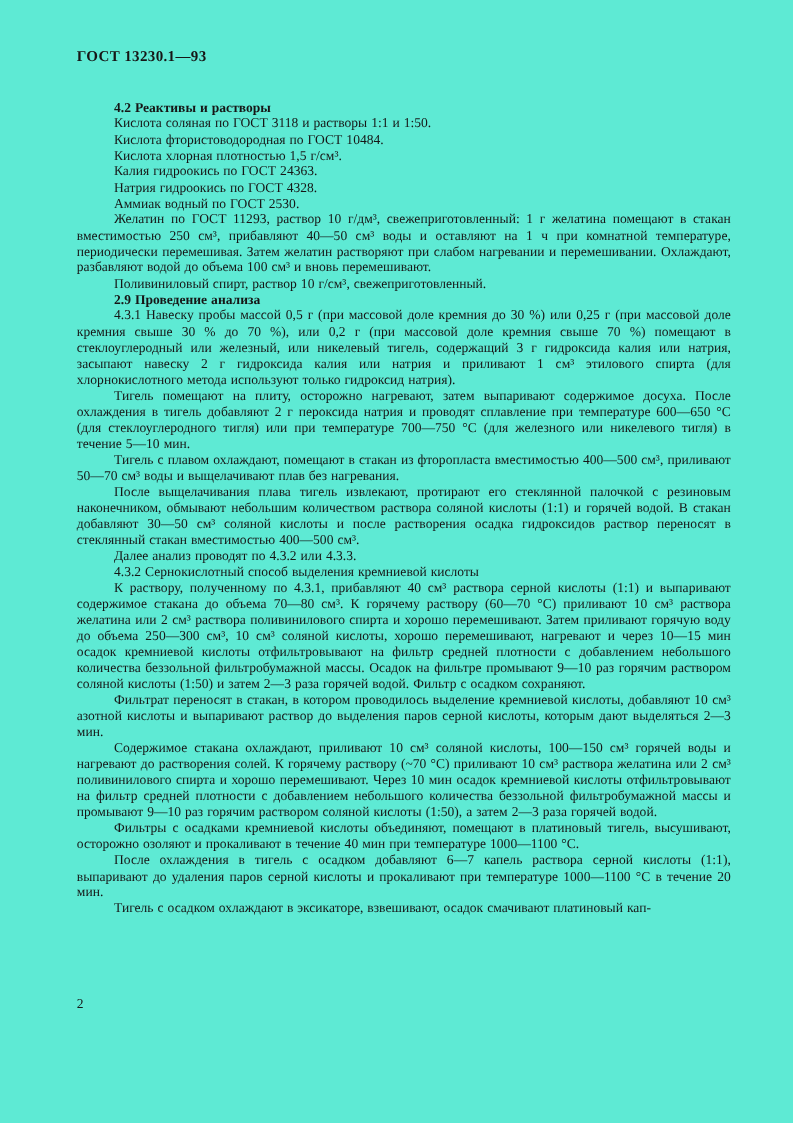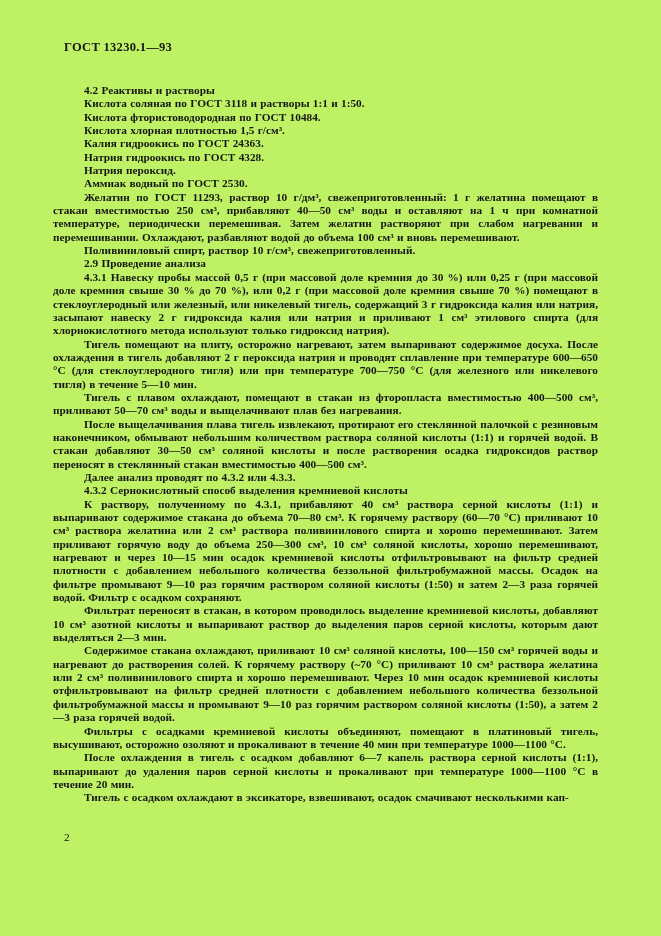--- a/index.html
+++ b/index.html
@@ -5,49 +5,48 @@
   html, body {
     margin: 0;
     padding: 0;
     background: #e8e8e8;
   }
   .page {
     position: relative;
     width: 661px;
     height: 936px;
     margin: 0 auto;
-    background: #bef264;
+    background: #5eead4;
     color: #161616;
     font-family: "Liberation Serif", "DejaVu Serif", serif;
     overflow: hidden;
   }
   .doc-header {
     position: absolute;
     left: 64px;
     top: 40px;
     font-size: 12.5px;
     font-weight: bold;
     letter-spacing: 0.3px;
     white-space: nowrap;
   }
   .doc-body {
     position: absolute;
-    left: 53px;
+    left: 64px;
     top: 84px;
     width: 545px;
     font-size: 11.3px;
     line-height: 13.35px;
   }
   .doc-body p {
     margin: 0;
     padding: 0;
     text-align: justify;
     text-indent: 31px;
     word-spacing: 0.5px;
-    font-weight: bold;
   }
   .doc-body p.heading {
     font-weight: bold;
     text-align: left;
   }
   .page-number {
     position: absolute;
     left: 64px;
     top: 831px;
     font-size: 11.3px;
@@ -59,33 +58,32 @@
 <div class="page">
   <div class="doc-header">ГОСТ 13230.1—93</div>
 
   <div class="doc-body">
       <p class="heading">4.2 Реактивы и растворы</p>
       <p class="body">Кислота соляная по ГОСТ 3118 и растворы 1:1 и 1:50.</p>
       <p class="body">Кислота фтористоводородная по ГОСТ 10484.</p>
       <p class="body">Кислота хлорная плотностью 1,5 г/см³.</p>
       <p class="body">Калия гидроокись по ГОСТ 24363.</p>
       <p class="body">Натрия гидроокись по ГОСТ 4328.</p>
-      <p class="body">Натрия пероксид.</p>
       <p class="body">Аммиак водный по ГОСТ 2530.</p>
       <p class="body">Желатин по ГОСТ 11293, раствор 10 г/дм³, свежеприготовленный: 1 г желатина помещают в стакан вместимостью 250 см³, прибавляют 40—50 см³ воды и оставляют на 1 ч при комнатной температуре, периодически перемешивая. Затем желатин растворяют при слабом нагревании и перемешивании. Охлаждают, разбавляют водой до объема 100 см³ и вновь перемешивают.</p>
       <p class="body">Поливиниловый спирт, раствор 10 г/см³, свежеприготовленный.</p>
       <p class="heading">2.9 Проведение анализа</p>
       <p class="body">4.3.1 Навеску пробы массой 0,5 г (при массовой доле кремния до 30 %) или 0,25 г (при массовой доле кремния свыше 30 % до 70 %), или 0,2 г (при массовой доле кремния свыше 70 %) помещают в стеклоуглеродный или железный, или никелевый тигель, содержащий 3 г гидроксида калия или натрия, засыпают навеску 2 г гидроксида калия или натрия и приливают 1 см³ этилового спирта (для хлорнокислотного метода используют только гидроксид натрия).</p>
       <p class="body">Тигель помещают на плиту, осторожно нагревают, затем выпаривают содержимое досуха. После охлаждения в тигель добавляют 2 г пероксида натрия и проводят сплавление при температуре 600—650 °C (для стеклоуглеродного тигля) или при температуре 700—750 °C (для железного или никелевого тигля) в течение 5—10 мин.</p>
       <p class="body">Тигель с плавом охлаждают, помещают в стакан из фторопласта вместимостью 400—500 см³, приливают 50—70 см³ воды и выщелачивают плав без нагревания.</p>
       <p class="body">После выщелачивания плава тигель извлекают, протирают его стеклянной палочкой с резиновым наконечником, обмывают небольшим количеством раствора соляной кислоты (1:1) и горячей водой. В стакан добавляют 30—50 см³ соляной кислоты и после растворения осадка гидроксидов раствор переносят в стеклянный стакан вместимостью 400—500 см³.</p>
       <p class="body">Далее анализ проводят по 4.3.2 или 4.3.3.</p>
       <p class="body">4.3.2 Сернокислотный способ выделения кремниевой кислоты</p>
       <p class="body">К раствору, полученному по 4.3.1, прибавляют 40 см³ раствора серной кислоты (1:1) и выпаривают содержимое стакана до объема 70—80 см³. К горячему раствору (60—70 °C) приливают 10 см³ раствора желатина или 2 см³ раствора поливинилового спирта и хорошо перемешивают. Затем приливают горячую воду до объема 250—300 см³, 10 см³ соляной кислоты, хорошо перемешивают, нагревают и через 10—15 мин осадок кремниевой кислоты отфильтровывают на фильтр средней плотности с добавлением небольшого количества беззольной фильтробумажной массы. Осадок на фильтре промывают 9—10 раз горячим раствором соляной кислоты (1:50) и затем 2—3 раза горячей водой. Фильтр с осадком сохраняют.</p>
       <p class="body">Фильтрат переносят в стакан, в котором проводилось выделение кремниевой кислоты, добавляют 10 см³ азотной кислоты и выпаривают раствор до выделения паров серной кислоты, которым дают выделяться 2—3 мин.</p>
       <p class="body">Содержимое стакана охлаждают, приливают 10 см³ соляной кислоты, 100—150 см³ горячей воды и нагревают до растворения солей. К горячему раствору (~70 °C) приливают 10 см³ раствора желатина или 2 см³ поливинилового спирта и хорошо перемешивают. Через 10 мин осадок кремниевой кислоты отфильтровывают на фильтр средней плотности с добавлением небольшого количества беззольной фильтробумажной массы и промывают 9—10 раз горячим раствором соляной кислоты (1:50), а затем 2—3 раза горячей водой.</p>
       <p class="body">Фильтры с осадками кремниевой кислоты объединяют, помещают в платиновый тигель, высушивают, осторожно озоляют и прокаливают в течение 40 мин при температуре 1000—1100 °C.</p>
       <p class="body">После охлаждения в тигель с осадком добавляют 6—7 капель раствора серной кислоты (1:1), выпаривают до удаления паров серной кислоты и прокаливают при температуре 1000—1100 °C в течение 20 мин.</p>
-      <p class="body">Тигель с осадком охлаждают в эксикаторе, взвешивают, осадок смачивают несколькими кап-</p>
+      <p class="body">Тигель с осадком охлаждают в эксикаторе, взвешивают, осадок смачивают платиновый кап-</p>
     </div>
 
   <div class="page-number">2</div>
 </div>
 
 </body></html>

